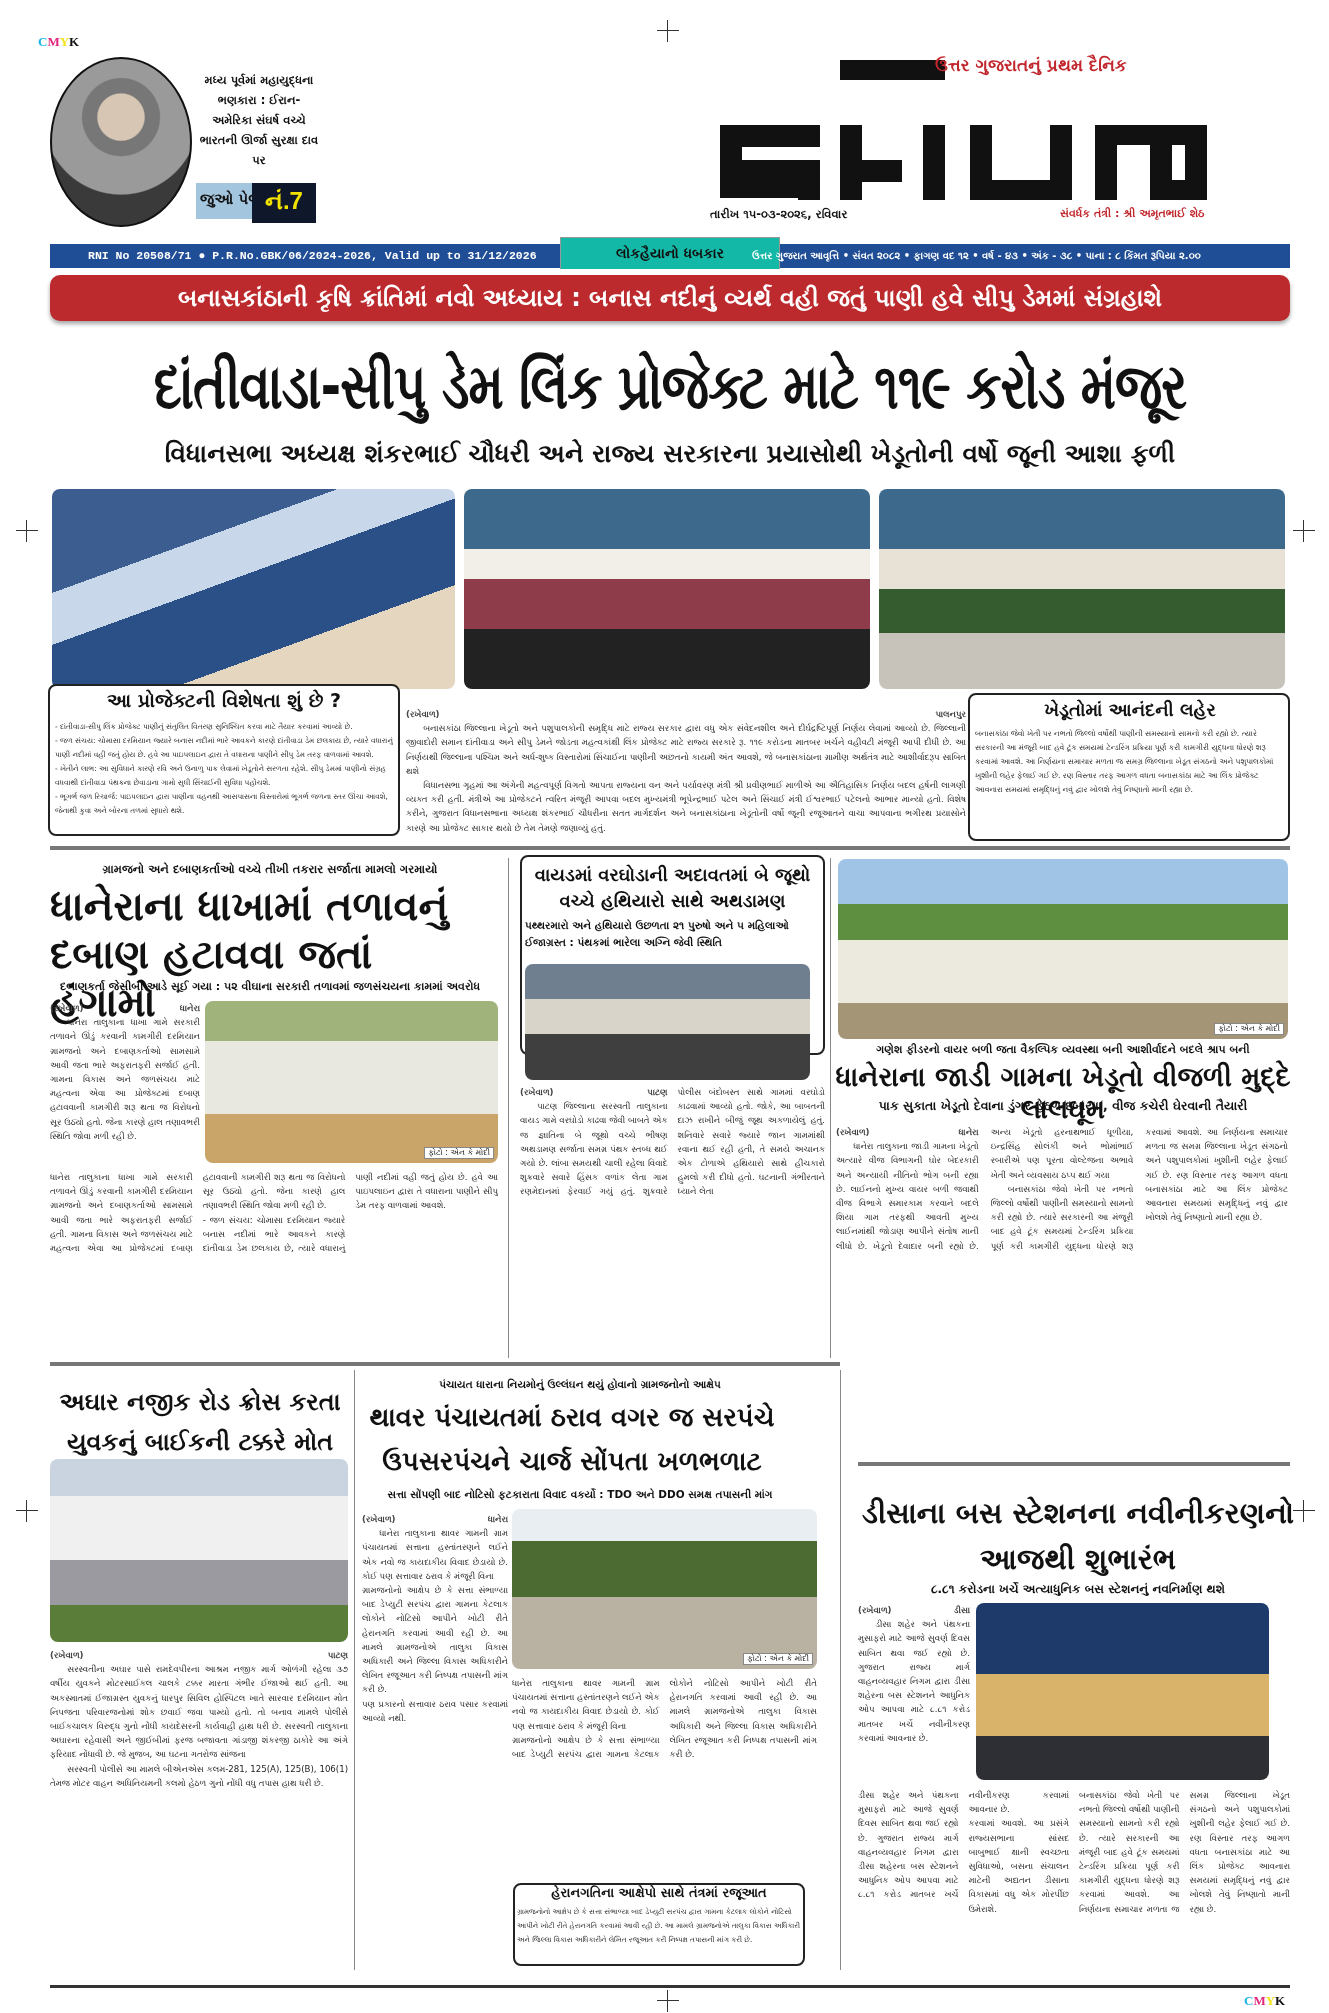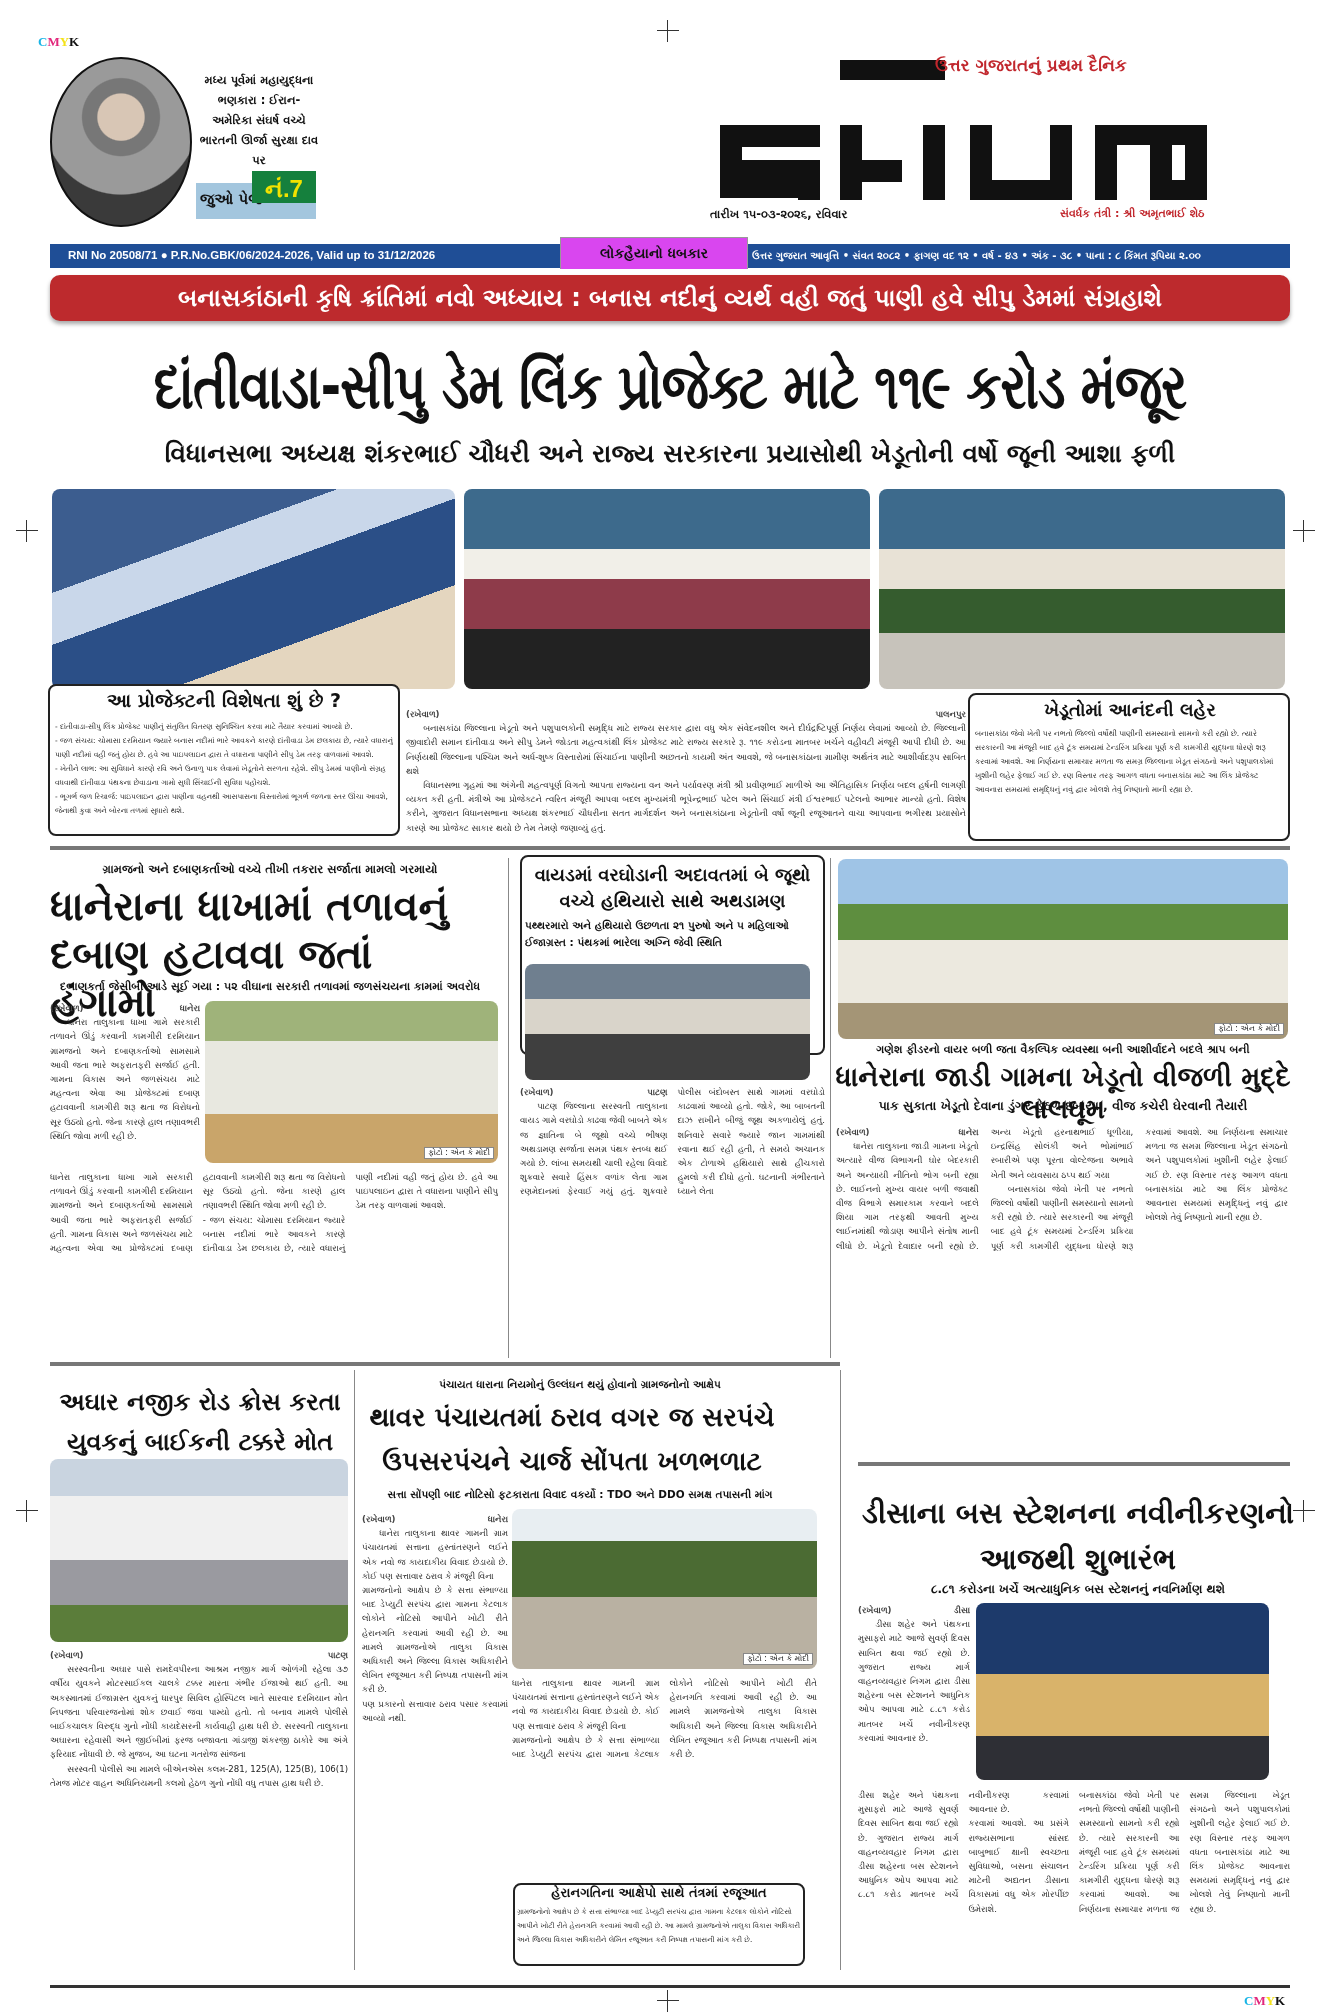--- a/index.html
+++ b/index.html
@@ -12,32 +12,32 @@
   .reg::before, .reg::after { content: ""; position: absolute; background: #333; }
   .reg::before { left: 10px; top: 0; width: 1px; height: 22px; }
   .reg::after { top: 10px; left: 0; width: 22px; height: 1px; }
 
   
   .teaser-photo { left: 50px; top: 57px; width: 142px; height: 170px; border-radius: 50%; border: 2px solid #111;
     background: radial-gradient(circle at 50% 35%, #d8c6b5 0 18%, #777 19% 30%, #9a9a9a 31% 60%, #3a3a3a 61%); }
   .teaser-text { left: 198px; top: 70px; width: 122px; text-align: center; font-size: 11.5px; font-weight: bold; line-height: 20px; }
   .teaser-see { left: 196px; top: 183px; width: 120px; height: 36px; background: #a3c6de; }
   .teaser-see-label { left: 200px; top: 190px; font-size: 15px; font-weight: bold; color: #111; }
-  .teaser-num { left: 252px; top: 171px; width: 64px; height: 32px; background: #15803d; color: #f2e200; font-size: 24px; font-weight: bold; text-align: center; line-height: 36px; font-family: "Liberation Sans", sans-serif; }
+  .teaser-num { left: 252px; top: 183px; width: 64px; height: 40px; background: #0f172a; color: #f2e200; font-size: 24px; font-weight: bold; text-align: center; line-height: 36px; font-family: "Liberation Sans", sans-serif; }
 
   
   .tagline { left: 935px; top: 55px; color: #c1272d; font-size: 17px; font-weight: bold; }
   .logo { left: 710px; top: 55px; width: 580px; height: 140px; }
   .logo .bar { position: absolute; background: #111; }
   .dateline { left: 710px; top: 207px; font-size: 11.5px; font-weight: bold; }
   .editor { left: 1060px; top: 207px; font-size: 11px; font-weight: bold; color: #c1272d; }
 
   .blue-strip { left: 50px; top: 244px; width: 1240px; height: 24px; background: #1f4e96; }
-  .rni { left: 68px; top: 249px; color: #fff; font-family: Liberation Sans, sans-serif; font-weight: bold; font-size: 11.5px; }
-  .lok-box { left: 560px; top: 237px; width: 188px; height: 32px; background: #d946ef; border: 1px solid #999; border-bottom: none;
+  .rni { left: 88px; top: 249px; color: #fff; font-family: Liberation Mono, monospace; font-weight: bold; font-size: 11.5px; }
+  .lok-box { left: 560px; top: 237px; width: 220px; height: 32px; background: #14b8a6; border: 1px solid #999; border-bottom: none;
     font-size: 14px; font-weight: bold; text-align: center; line-height: 30px; }
   .edition { left: 752px; top: 250px; color: #fff; font-size: 10px; font-weight: bold; }
 
   .red-banner { left: 50px; top: 275px; width: 1240px; height: 46px; background: #bd2a2d; border-radius: 10px;
     color: #fff; font-size: 24px; font-weight: bold; text-align: center; line-height: 46px; box-shadow: 0 3px 4px rgba(0,0,0,0.35); }
   .main-head { left: 45px; top: 337px; width: 1250px; text-align: center; font-family: "DejaVu Sans", sans-serif; font-weight: bold; font-size: 50px; line-height: 80px; letter-spacing: -1px; transform: scaleY(1.25); transform-origin: top center; }
   .sub-head { left: 45px; top: 439px; width: 1250px; text-align: center; font-weight: bold; font-size: 25px; letter-spacing: 0; }
 
   .photo { border-radius: 8px; overflow: hidden; }
   .ph1 { left: 52px; top: 489px; width: 403px; height: 200px; background: linear-gradient(160deg, #3c5d8f 0 30%, #c9d7ea 30% 45%, #2b4f87 45% 70%, #e4d6bf 70%); }

